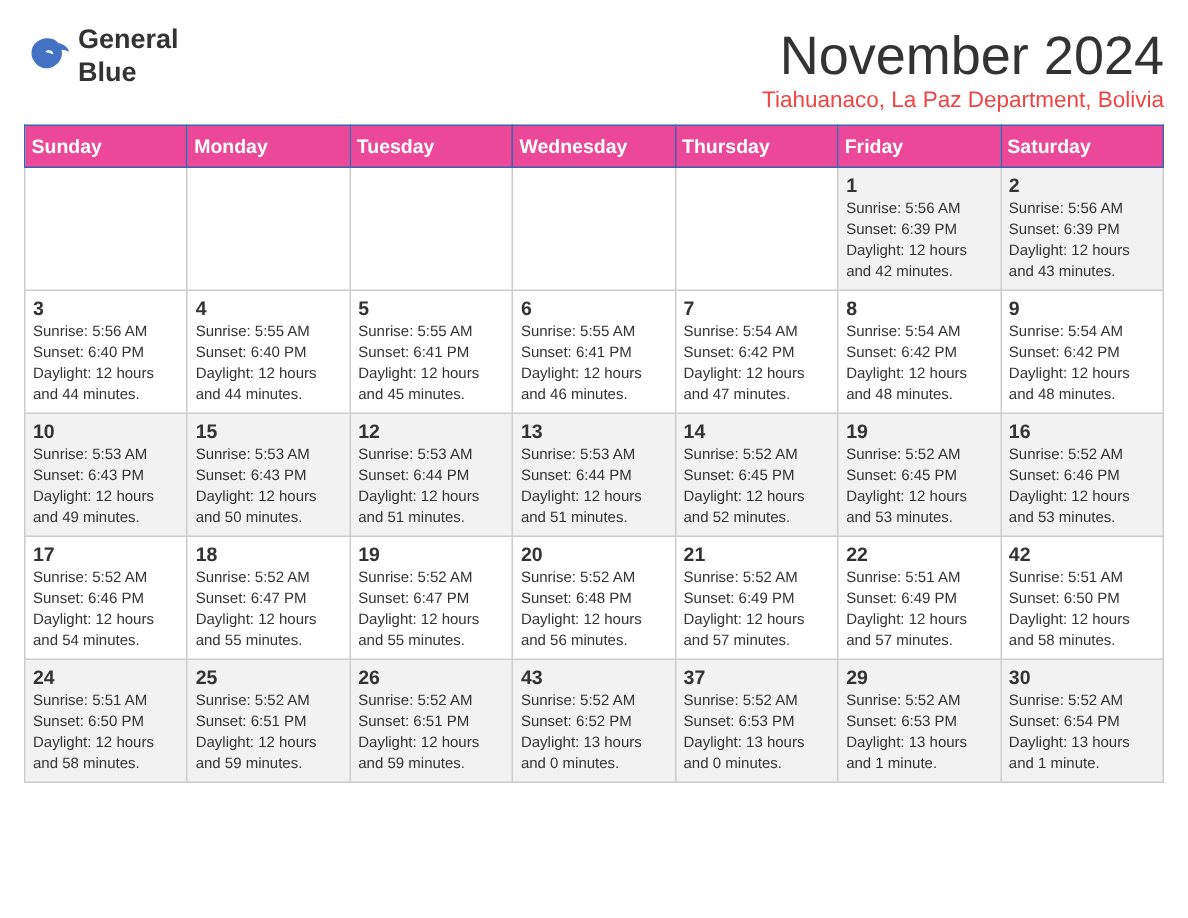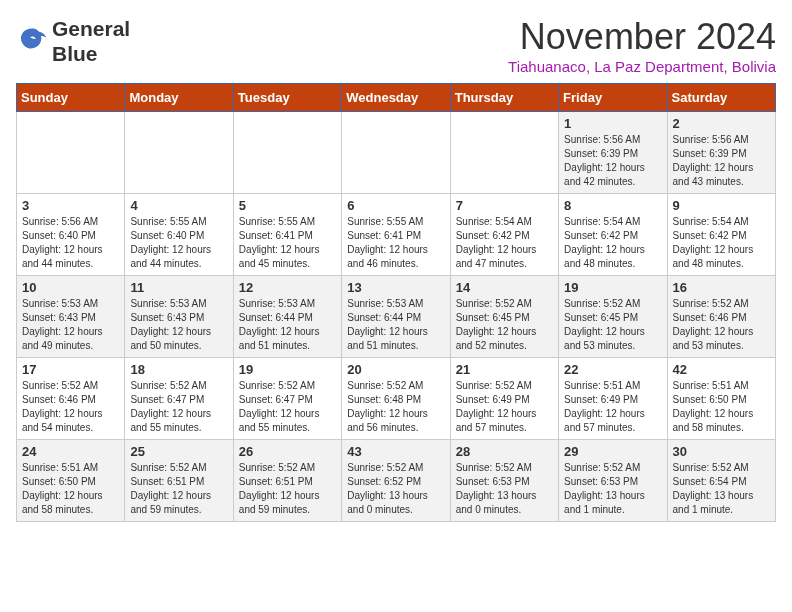--- a/index.html
+++ b/index.html
@@ -15,49 +15,49 @@
       align-items: flex-start;
       justify-content: space-between;
       margin-bottom: 8px;
     }
     .logo {
       display: flex;
       align-items: center;
       gap: 4px;
     }
     .logo-text {
-      font-size: 21px;
+      font-size: 18px;
       font-weight: bold;
       color: #333;
       line-height: 1.2;
     }
     .logo-text span { display: block; }
     .logo-bird {
       width: 32px;
       height: 32px;
     }
     .title-block {
       text-align: right;
     }
     .month-title {
       font-size: 36px;
       font-weight: normal;
       color: #333;
     }
     .subtitle {
       font-size: 15px;
-      color: #a21caf;
+      color: #ef4444;
     }
     table {
       width: 100%;
       border-collapse: collapse;
       table-layout: fixed;
     }
     thead tr {
-      background: #c2410c;
+      background: #ec4899;
       color: #fff;
     }
     thead th {
       padding: 6px 4px;
       font-size: 13px;
       font-weight: bold;
       text-align: left;
       border: 1px solid #3a63b0;
     }
     tbody tr {
@@ -167,21 +167,21 @@
           <span class="day-num">9</span>
           <div class="day-info">Sunrise: 5:54 AM<br>Sunset: 6:42 PM<br>Daylight: 12 hours<br>and 48 minutes.</div>
         </td>
       </tr>
       <tr>
         <td>
           <span class="day-num">10</span>
           <div class="day-info">Sunrise: 5:53 AM<br>Sunset: 6:43 PM<br>Daylight: 12 hours<br>and 49 minutes.</div>
         </td>
         <td>
-          <span class="day-num">11</span>
+          <span class="day-num">15</span>
           <div class="day-info">Sunrise: 5:53 AM<br>Sunset: 6:43 PM<br>Daylight: 12 hours<br>and 50 minutes.</div>
         </td>
         <td>
           <span class="day-num">12</span>
           <div class="day-info">Sunrise: 5:53 AM<br>Sunset: 6:44 PM<br>Daylight: 12 hours<br>and 51 minutes.</div>
         </td>
         <td>
           <span class="day-num">13</span>
           <div class="day-info">Sunrise: 5:53 AM<br>Sunset: 6:44 PM<br>Daylight: 12 hours<br>and 51 minutes.</div>
         </td>
@@ -239,21 +239,21 @@
         </td>
         <td>
           <span class="day-num">26</span>
           <div class="day-info">Sunrise: 5:52 AM<br>Sunset: 6:51 PM<br>Daylight: 12 hours<br>and 59 minutes.</div>
         </td>
         <td>
           <span class="day-num">43</span>
           <div class="day-info">Sunrise: 5:52 AM<br>Sunset: 6:52 PM<br>Daylight: 13 hours<br>and 0 minutes.</div>
         </td>
         <td>
-          <span class="day-num">28</span>
+          <span class="day-num">37</span>
           <div class="day-info">Sunrise: 5:52 AM<br>Sunset: 6:53 PM<br>Daylight: 13 hours<br>and 0 minutes.</div>
         </td>
         <td>
           <span class="day-num">29</span>
           <div class="day-info">Sunrise: 5:52 AM<br>Sunset: 6:53 PM<br>Daylight: 13 hours<br>and 1 minute.</div>
         </td>
         <td>
           <span class="day-num">30</span>
           <div class="day-info">Sunrise: 5:52 AM<br>Sunset: 6:54 PM<br>Daylight: 13 hours<br>and 1 minute.</div>
         </td>

